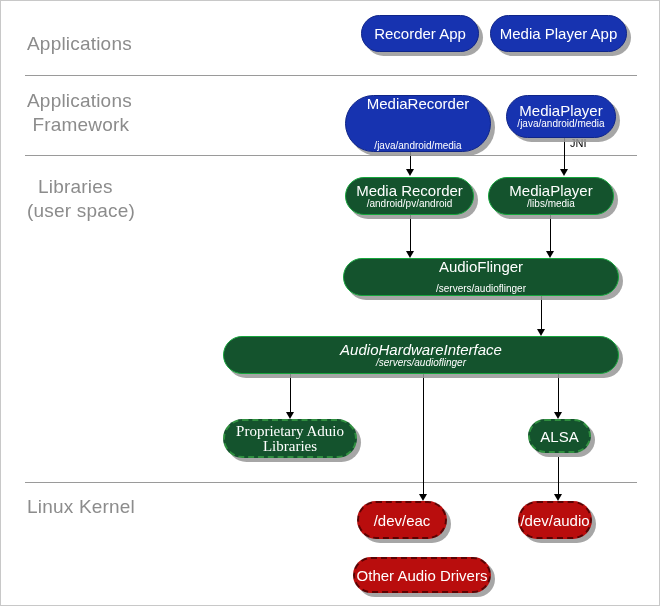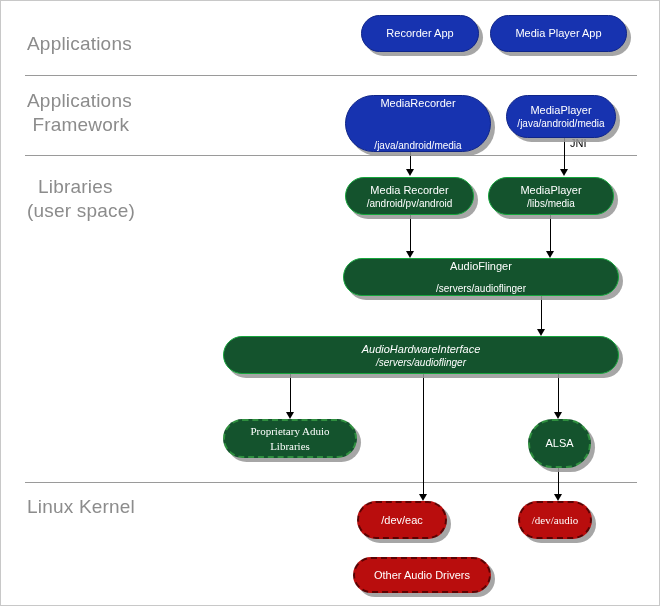--- a/index.html
+++ b/index.html
@@ -61,21 +61,21 @@
     align-items: center;
     justify-content: center;
     box-sizing: border-box;
     color: #ffffff;
     text-align: center;
     border-radius: 999px;
     box-shadow: 4px 4px 0 0 rgba(150,150,150,0.85);
     padding: 0 6px;
   }
   .node .t1 {
-    font-size: 11px;
+    font-size: 15px;
     line-height: 15px;
     white-space: nowrap;
   }
   .node .t1.wrap { white-space: normal; font-family: Liberation Serif, serif; }
   .node .t2 {
     font-size: 10px;
     line-height: 12px;
     white-space: nowrap;
   }
   .n-blue  { background: #1733b0; border: 1px solid #0f2588; }
@@ -168,29 +168,29 @@
 
   <div class="node n-green" style="left:222px; top:335px; width:396px; height:38px;font-style:italic;">
     <span class="t1">AudioHardwareInterface</span>
     <span class="t2">/servers/audioflinger</span>
   </div>
 
   <div class="node n-green n-dashed" style="left:222px; top:418px; width:134px; height:39px;">
     <span class="t1 wrap">Proprietary Aduio Libraries</span>
   </div>
 
-  <div class="node n-green n-dashed" style="left:527px; top:418px; width:63px; height:49px;">
+  <div class="node n-green n-dashed" style="left:527px; top:418px; width:63px; height:34px;">
     <span class="t1">ALSA</span>
   </div>
 
   <div class="node n-red n-dashed" style="left:356px; top:500px; width:90px; height:38px;">
     <span class="t1">/dev/eac</span>
   </div>
 
-  <div class="node n-red n-dashed" style="left:517px; top:500px; width:74px; height:38px;font-family:Liberation Serif, serif;">
+  <div class="node n-red n-dashed" style="left:517px; top:500px; width:74px; height:38px;">
     <span class="t1">/dev/audio</span>
   </div>
 
   <div class="node n-red n-dashed" style="left:352px; top:556px; width:138px; height:36px;">
     <span class="t1">Other Audio Drivers</span>
   </div>
 
 
 </div>
 

